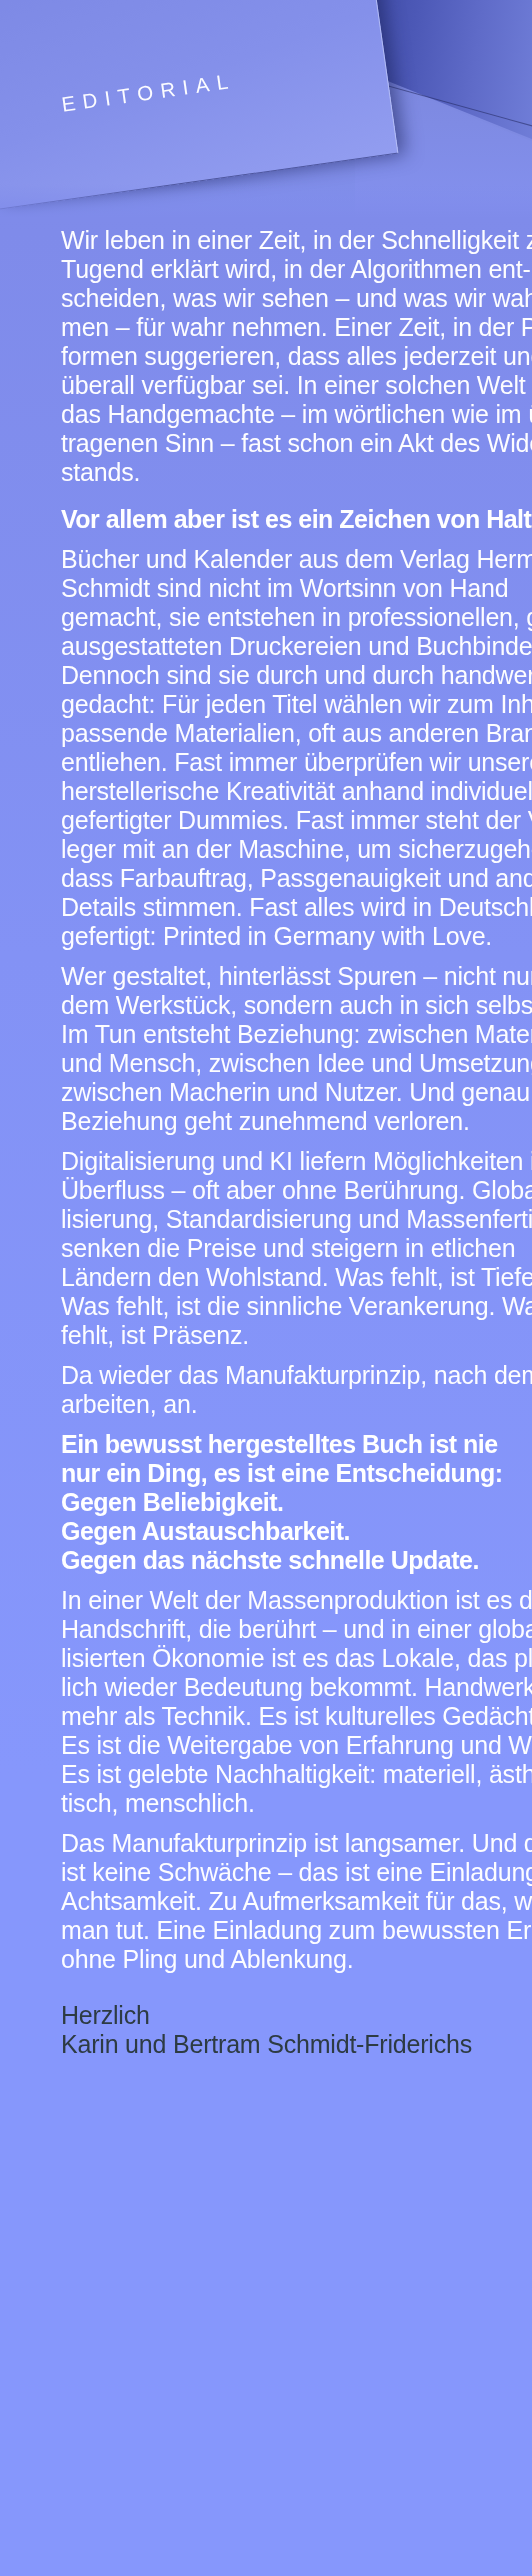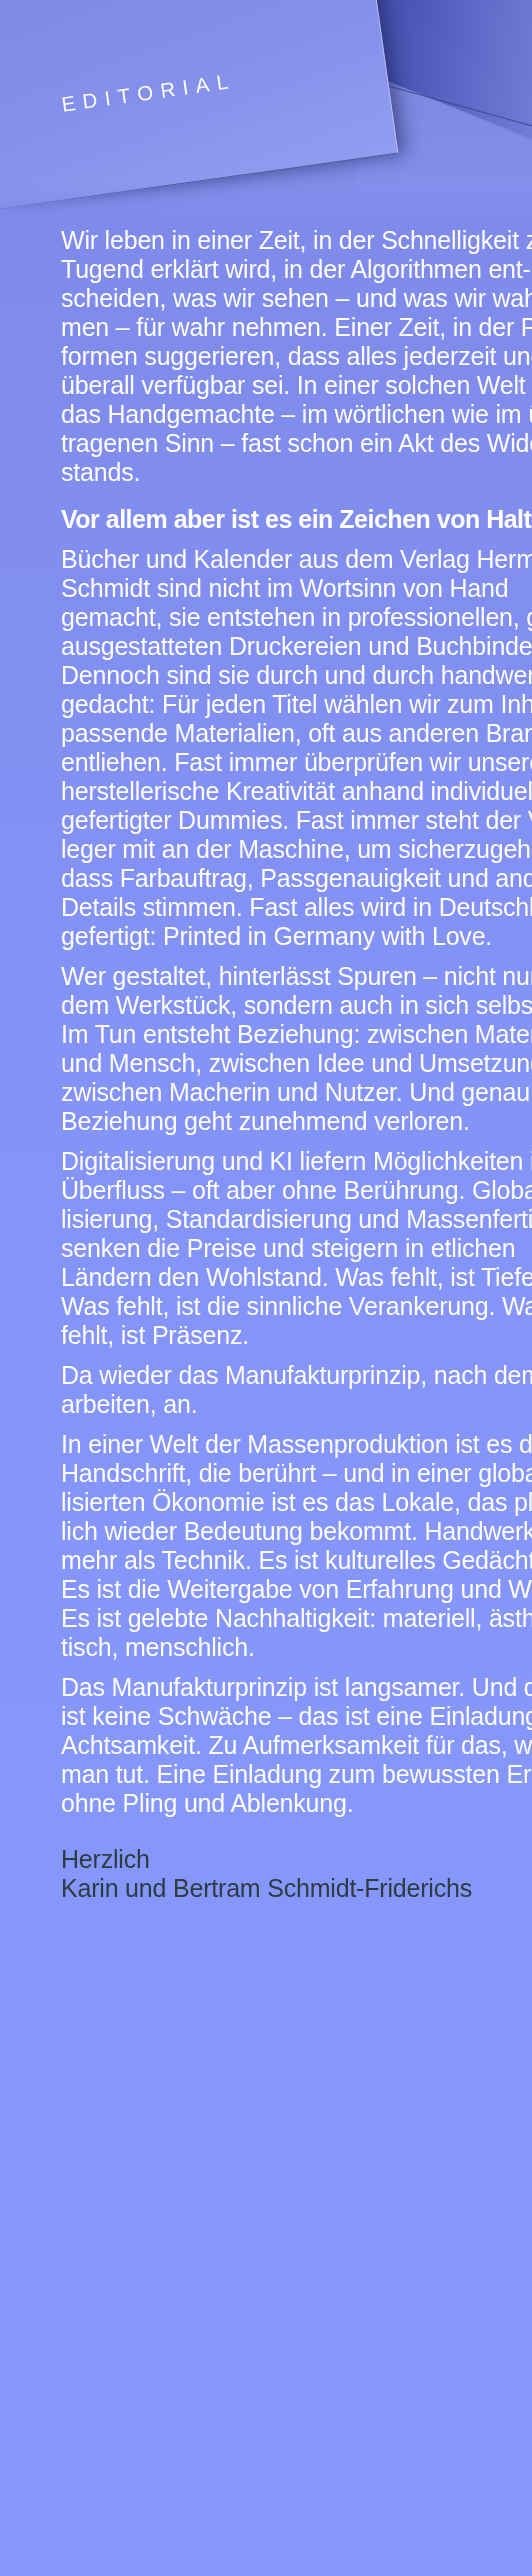--- a/index.html
+++ b/index.html
@@ -150,20 +150,25 @@
 Beziehung geht zunehmend verloren.</p>
     <p class="para">Digitalisierung und KI liefern Möglichkeiten im
 Überfluss – oft aber ohne Berührung. Globa-
 lisierung, Standardisierung und Massenfertigung
 senken die Preise und steigern in etlichen
 Ländern den Wohlstand. Was fehlt, ist Tiefe.
 Was fehlt, ist die sinnliche Verankerung. Was
 fehlt, ist Präsenz.</p>
     <p class="para">Da wieder das Manufakturprinzip, nach dem wir
 arbeiten, an.</p>
+    <p class="para bold">Ein bewusst hergestelltes Buch ist nie
+nur ein Ding, es ist eine Entscheidung:
+Gegen Beliebigkeit.
+Gegen Austauschbarkeit.
+Gegen das nächste schnelle Update.</p>
     <p class="para">In einer Welt der Massenproduktion ist es die
 Handschrift, die berührt – und in einer globa-
 lisierten Ökonomie ist es das Lokale, das plötz-
 lich wieder Bedeutung bekommt. Handwerk ist
 mehr als Technik. Es ist kulturelles Gedächtnis.
 Es ist die Weitergabe von Erfahrung und Wissen.
 Es ist gelebte Nachhaltigkeit: materiell, ästhe-
 tisch, menschlich.</p>
     <p class="para">Das Manufakturprinzip ist langsamer. Und das
 ist keine Schwäche – das ist eine Einladung. Zu

